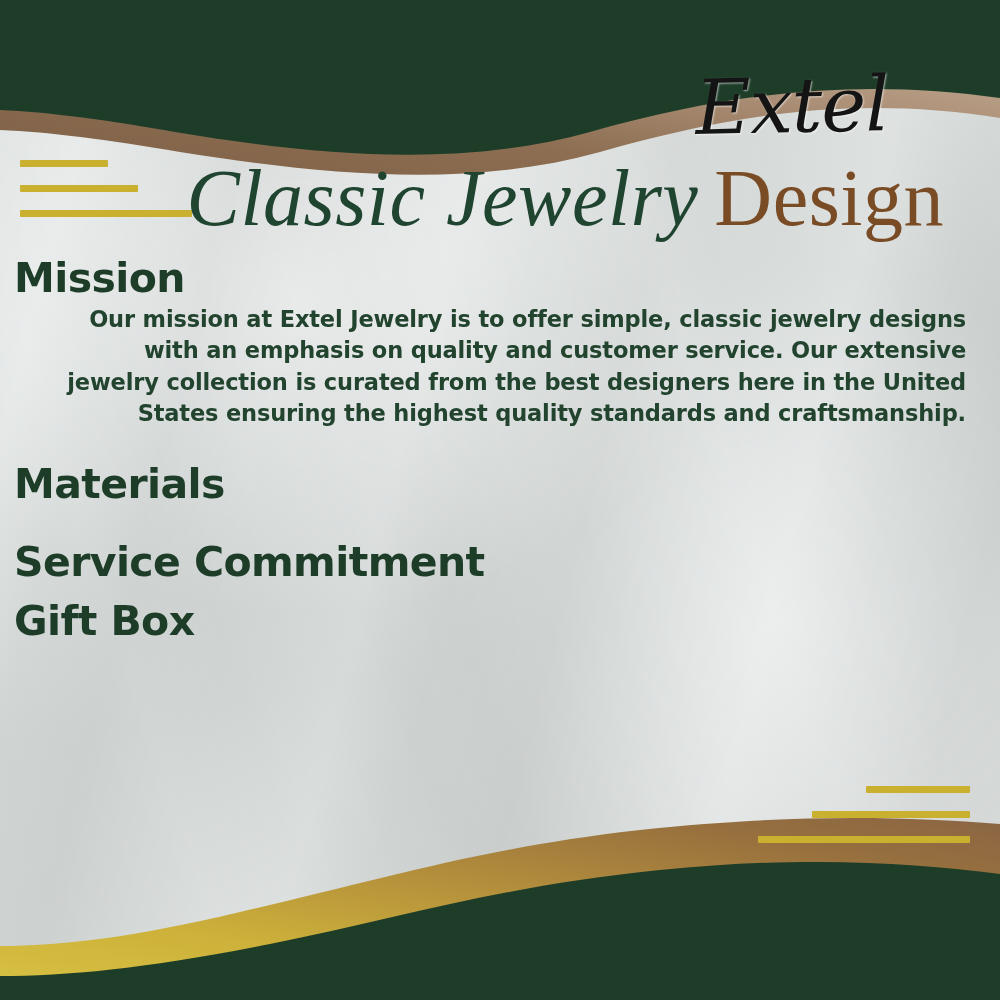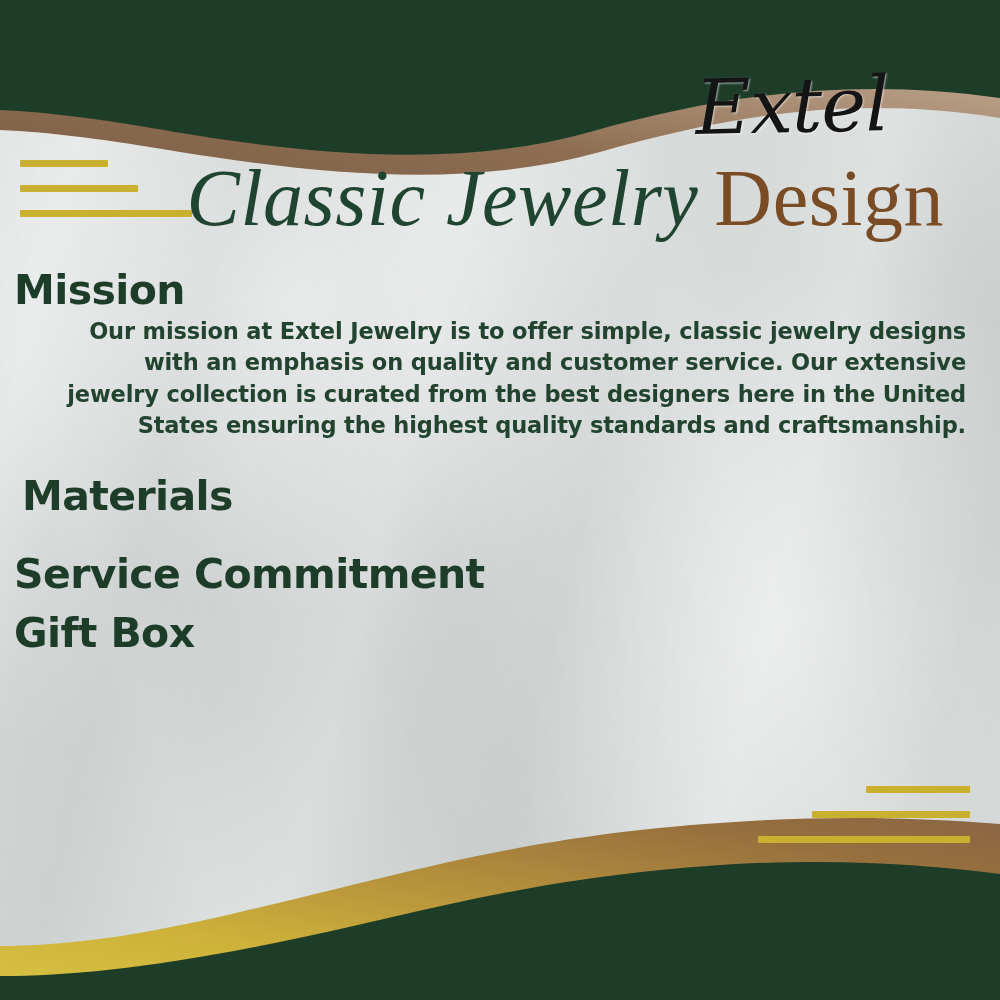--- a/index.html
+++ b/index.html
@@ -154,22 +154,22 @@
     font-family: "DejaVu Sans", sans-serif;
     font-weight: bold;
     font-size: 22.5px;
     line-height: 1.40;
     color: #22442f;
     margin: 0 34px 0 62px;
     letter-spacing: -0.15px;
     text-align: right;
   }
 
-  .sp-mission   { margin-top: 16px; }
-  .sp-materials { margin-top: 32px; padding-left: 8px; }
+  .sp-mission   { margin-top: 4px; }
+  .sp-materials { margin-top: 32px; }
   .sp-service   { margin-top: 32px; }
   .sp-giftbox   { margin-top: 13px; }
 </style>
 </head>
 <body>
 
 <div id="poster">
 
   <div class="bg-base"></div>
   <div class="bg-fold"></div>

